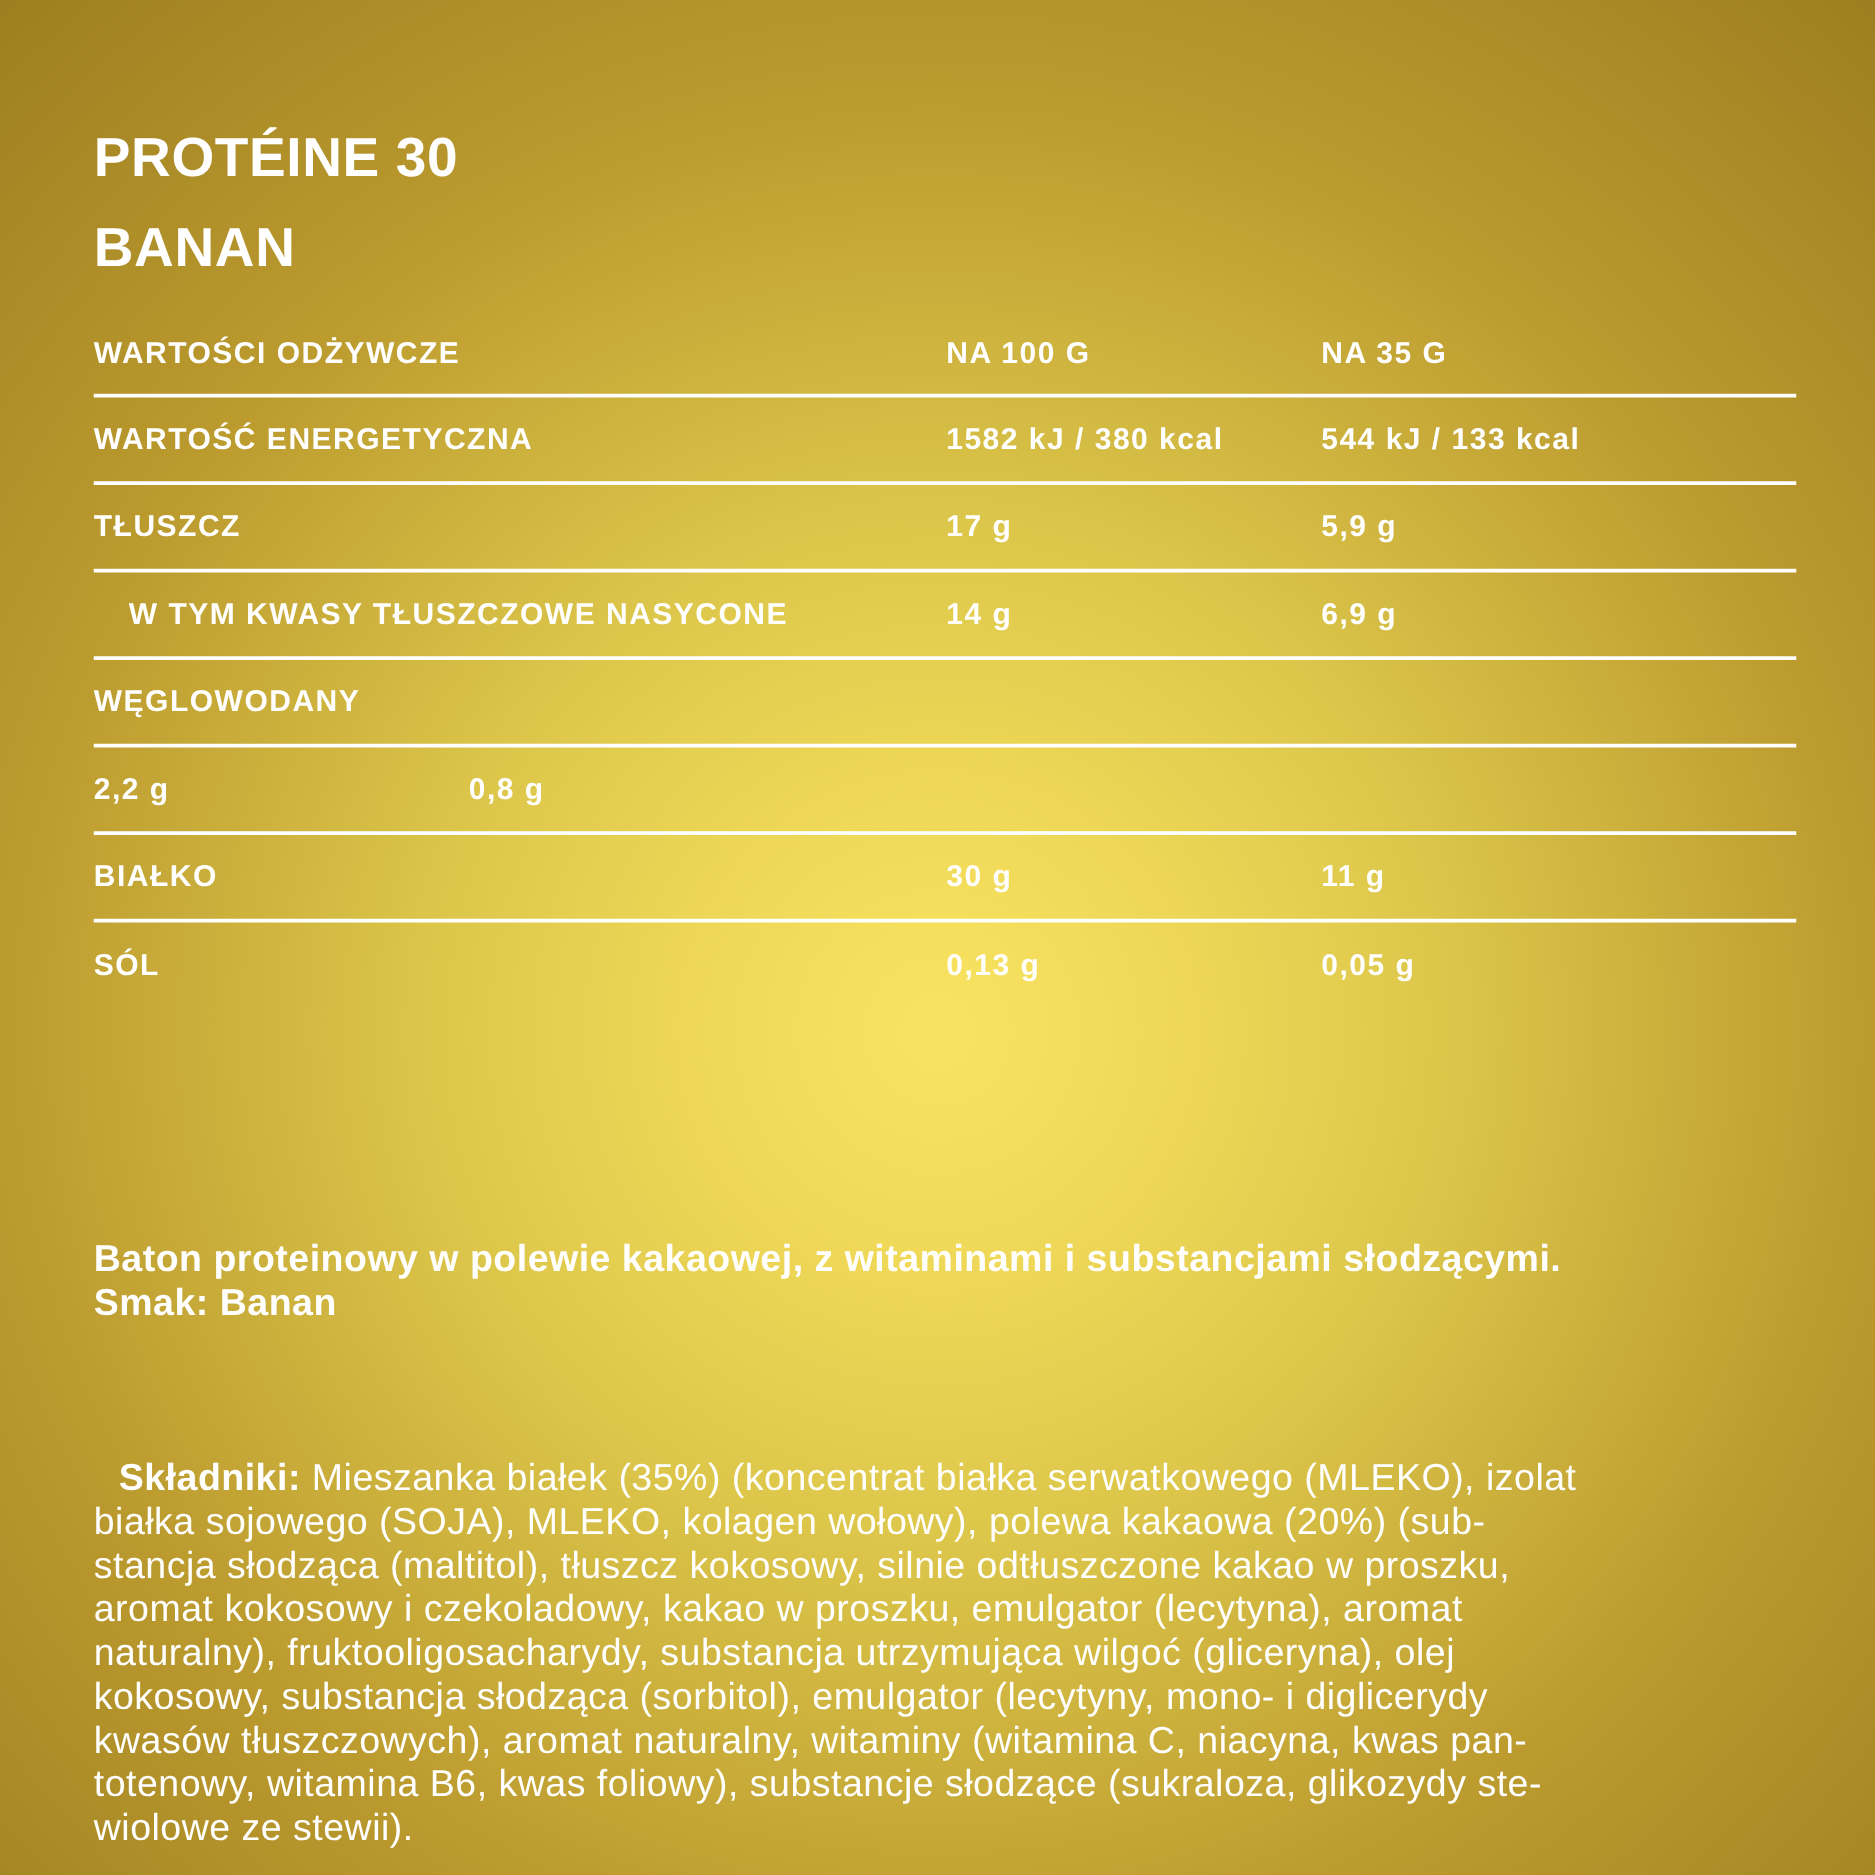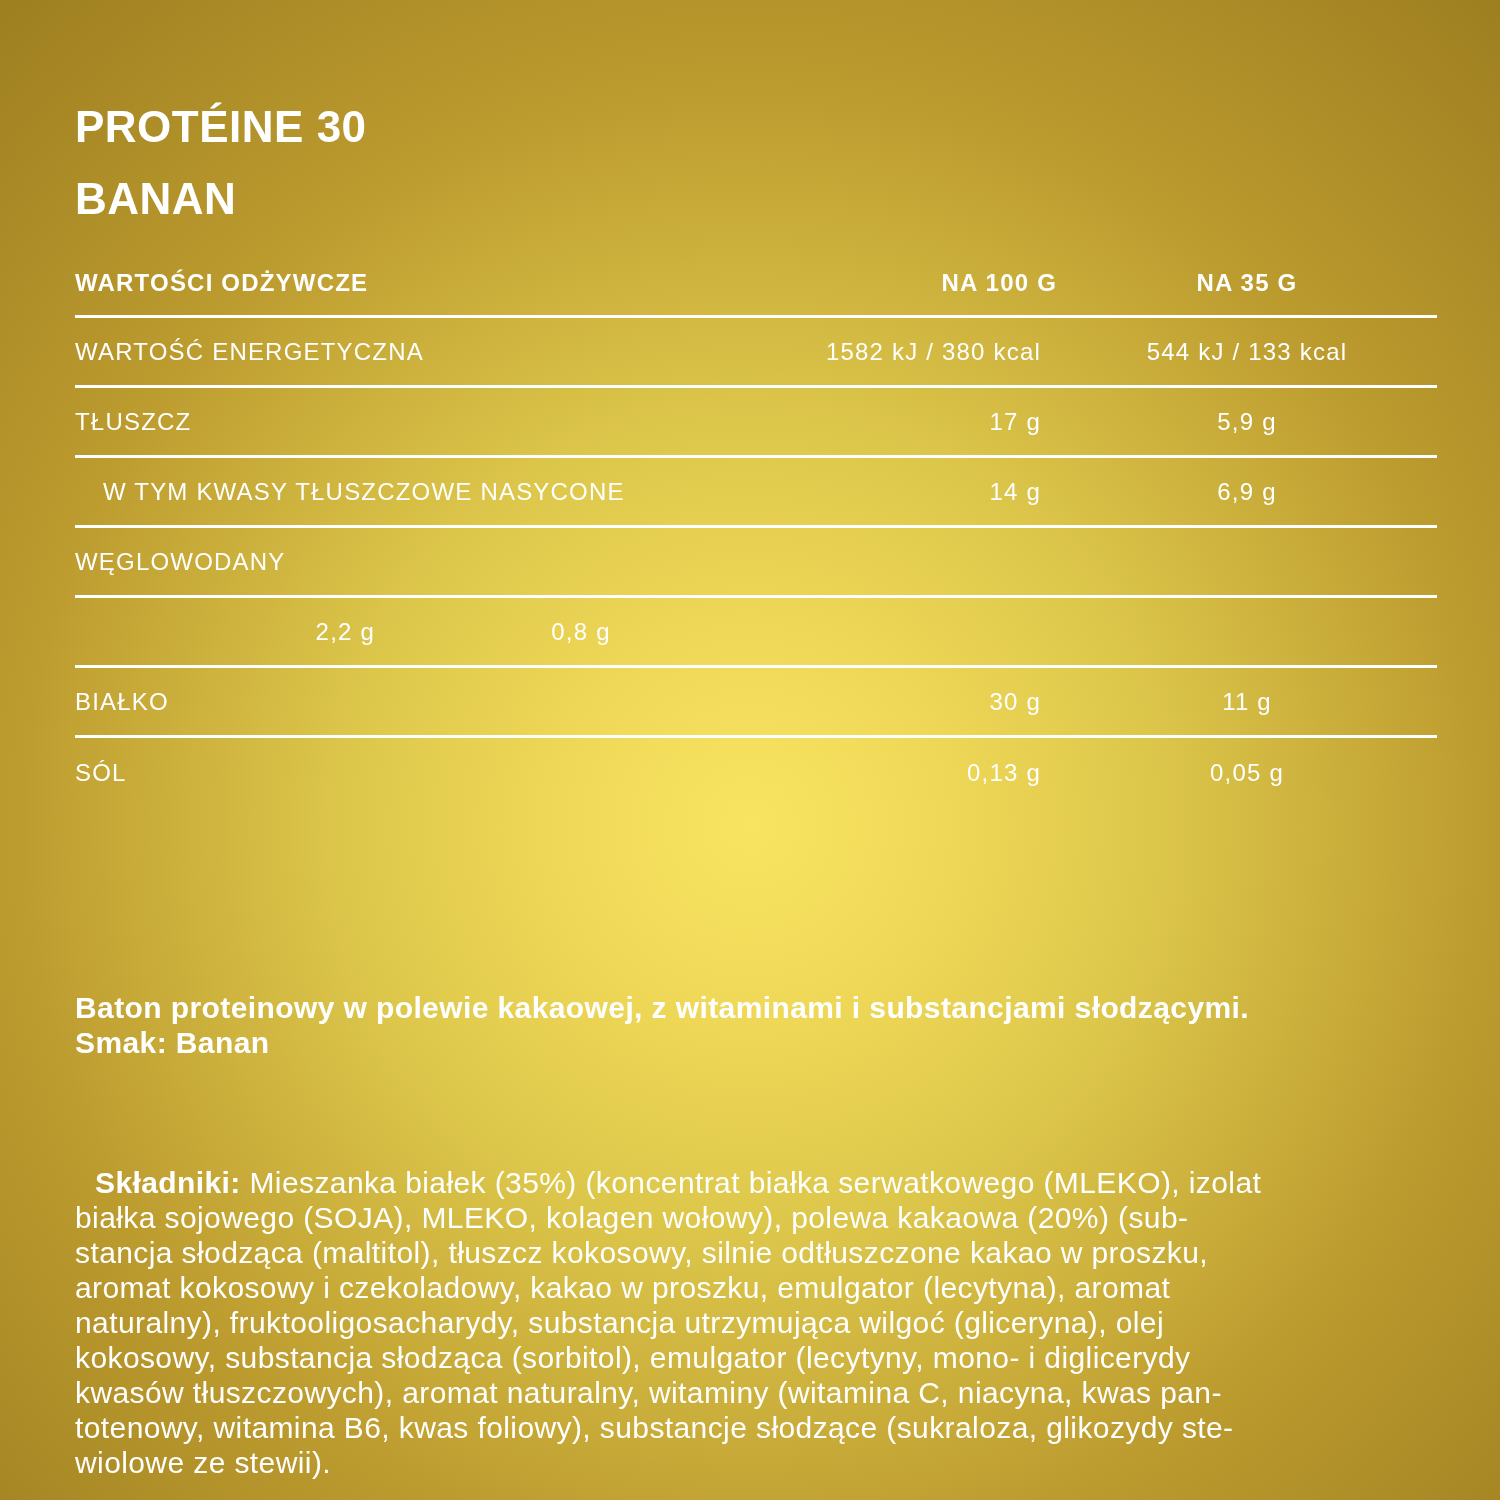--- a/index.html
+++ b/index.html
@@ -25,28 +25,27 @@
     font-size: 24px; letter-spacing: 1.2px;
   }
   .thead, .trow {
     display: flex; align-items: center; box-sizing: border-box;
   }
   .thead {
     height: 68px; font-weight: 700;
     border-bottom: 3px solid #ffffff;
   }
   .trow {
-    height: 70px; font-weight: 400;
+    height: 70px; font-weight: 700;
     border-bottom: 3px solid #ffffff;
-    gap: 16px;
   }
   .trow:last-child { border-bottom: none; }
   .c1 { flex: 1; text-align: left; }
-  .c2 { width: 300px; text-align: right; }
-  .c3 { width: 380px; text-align: center; }
+  .c2 { width: 300px; text-align: left; }
+  .c3 { width: 380px; text-align: left; }
   .trow.indent .c1 { padding-left: 28px; }
   .textblock {
     position: absolute; left: 75px; top: 920px; width: 1390px;
     font-size: 30px; line-height: 35px; letter-spacing: 0.4px;
     white-space: pre;
   }
   .textblock p { margin: 0; }
   .textblock p + p { margin-top: 35px; }
   .bold { font-weight: 700; margin-left: 20px; }
 </style>

